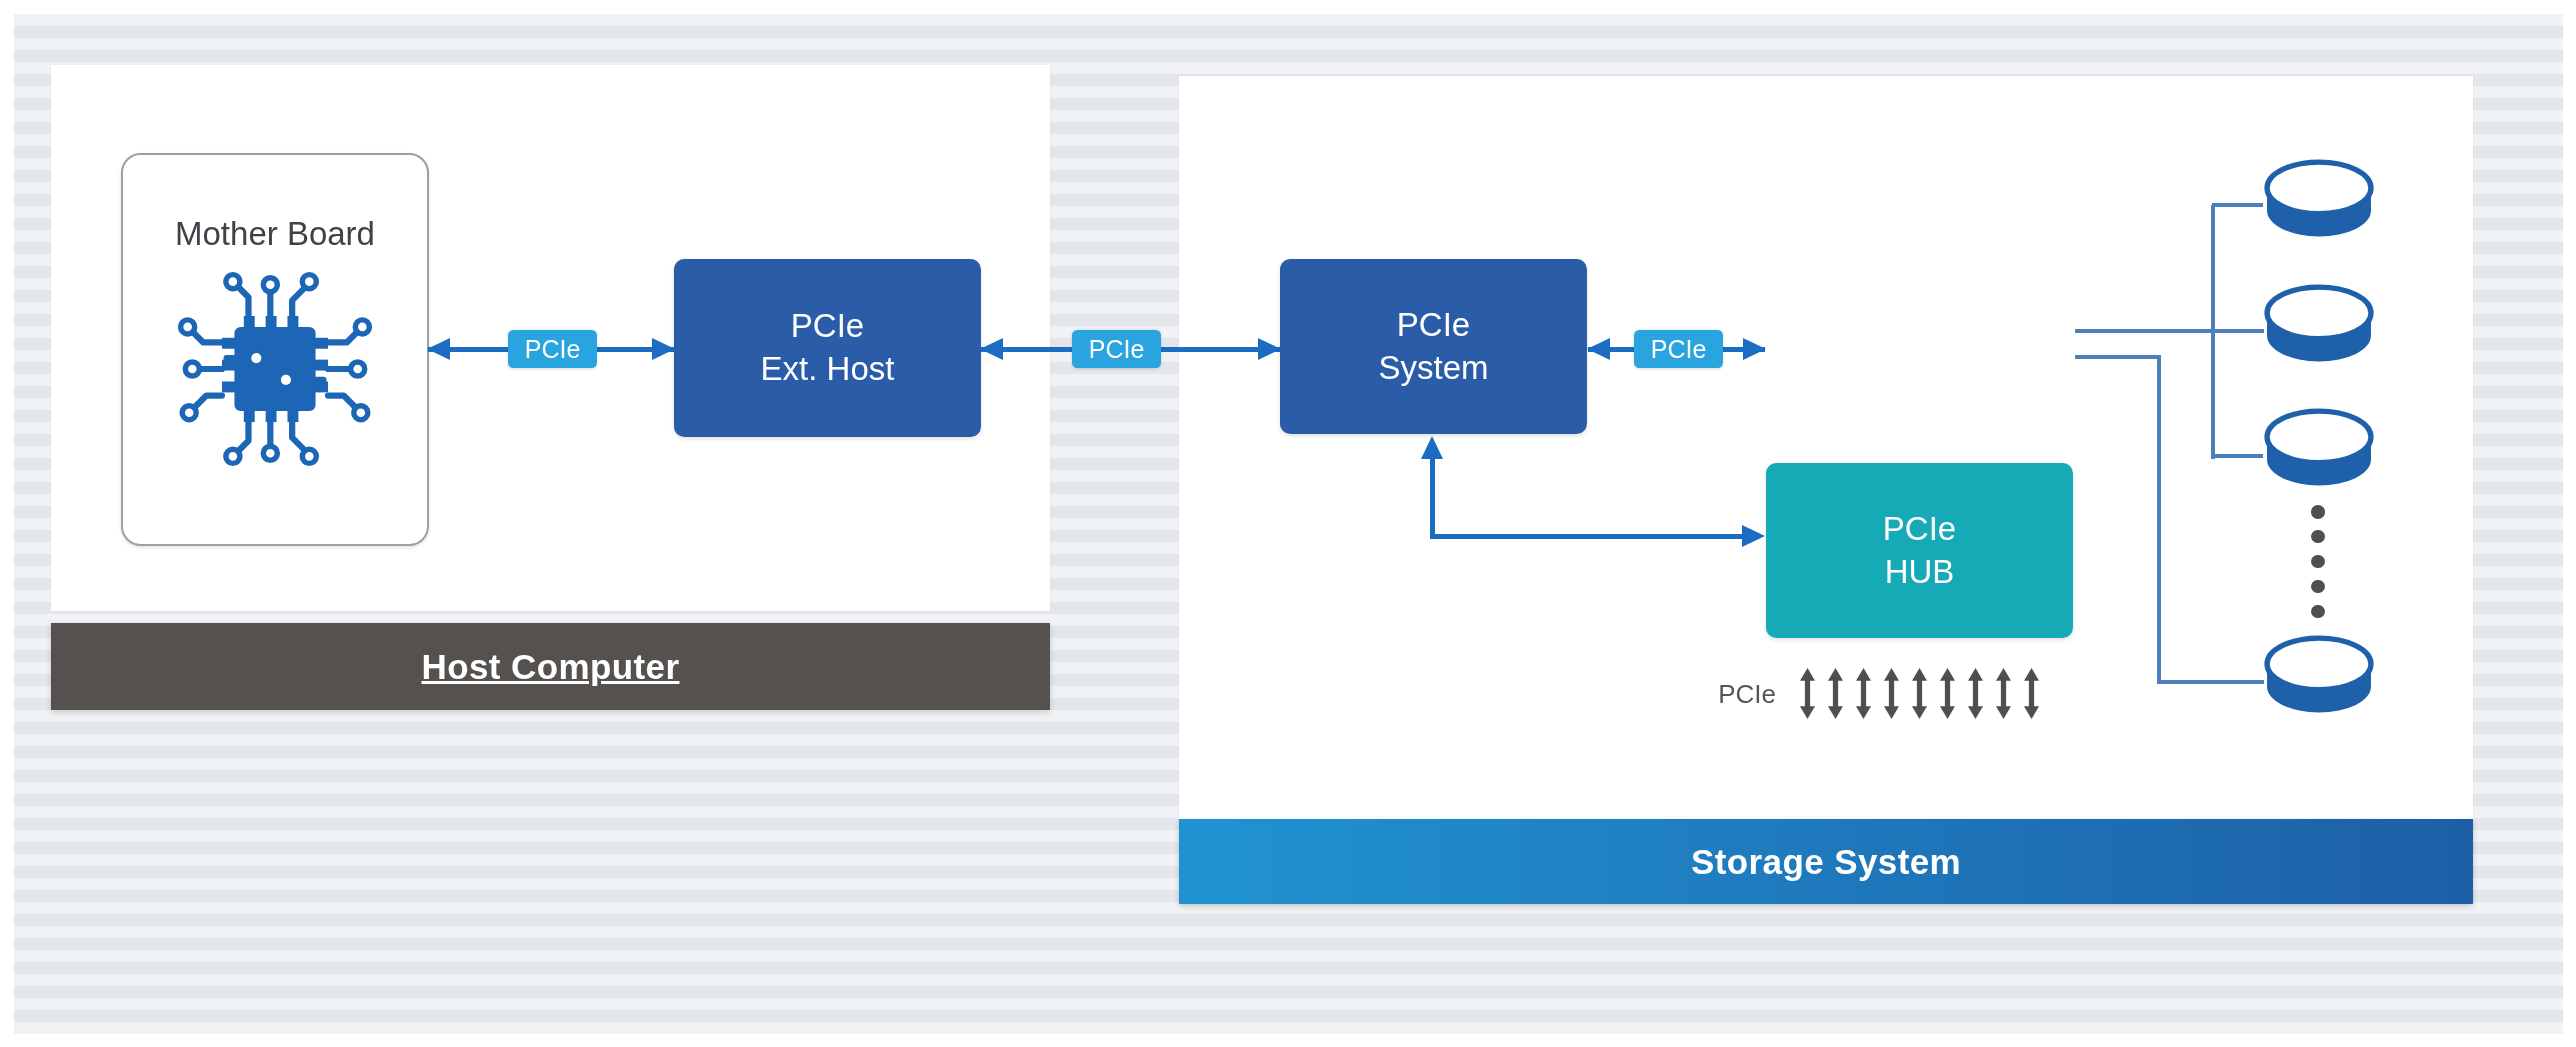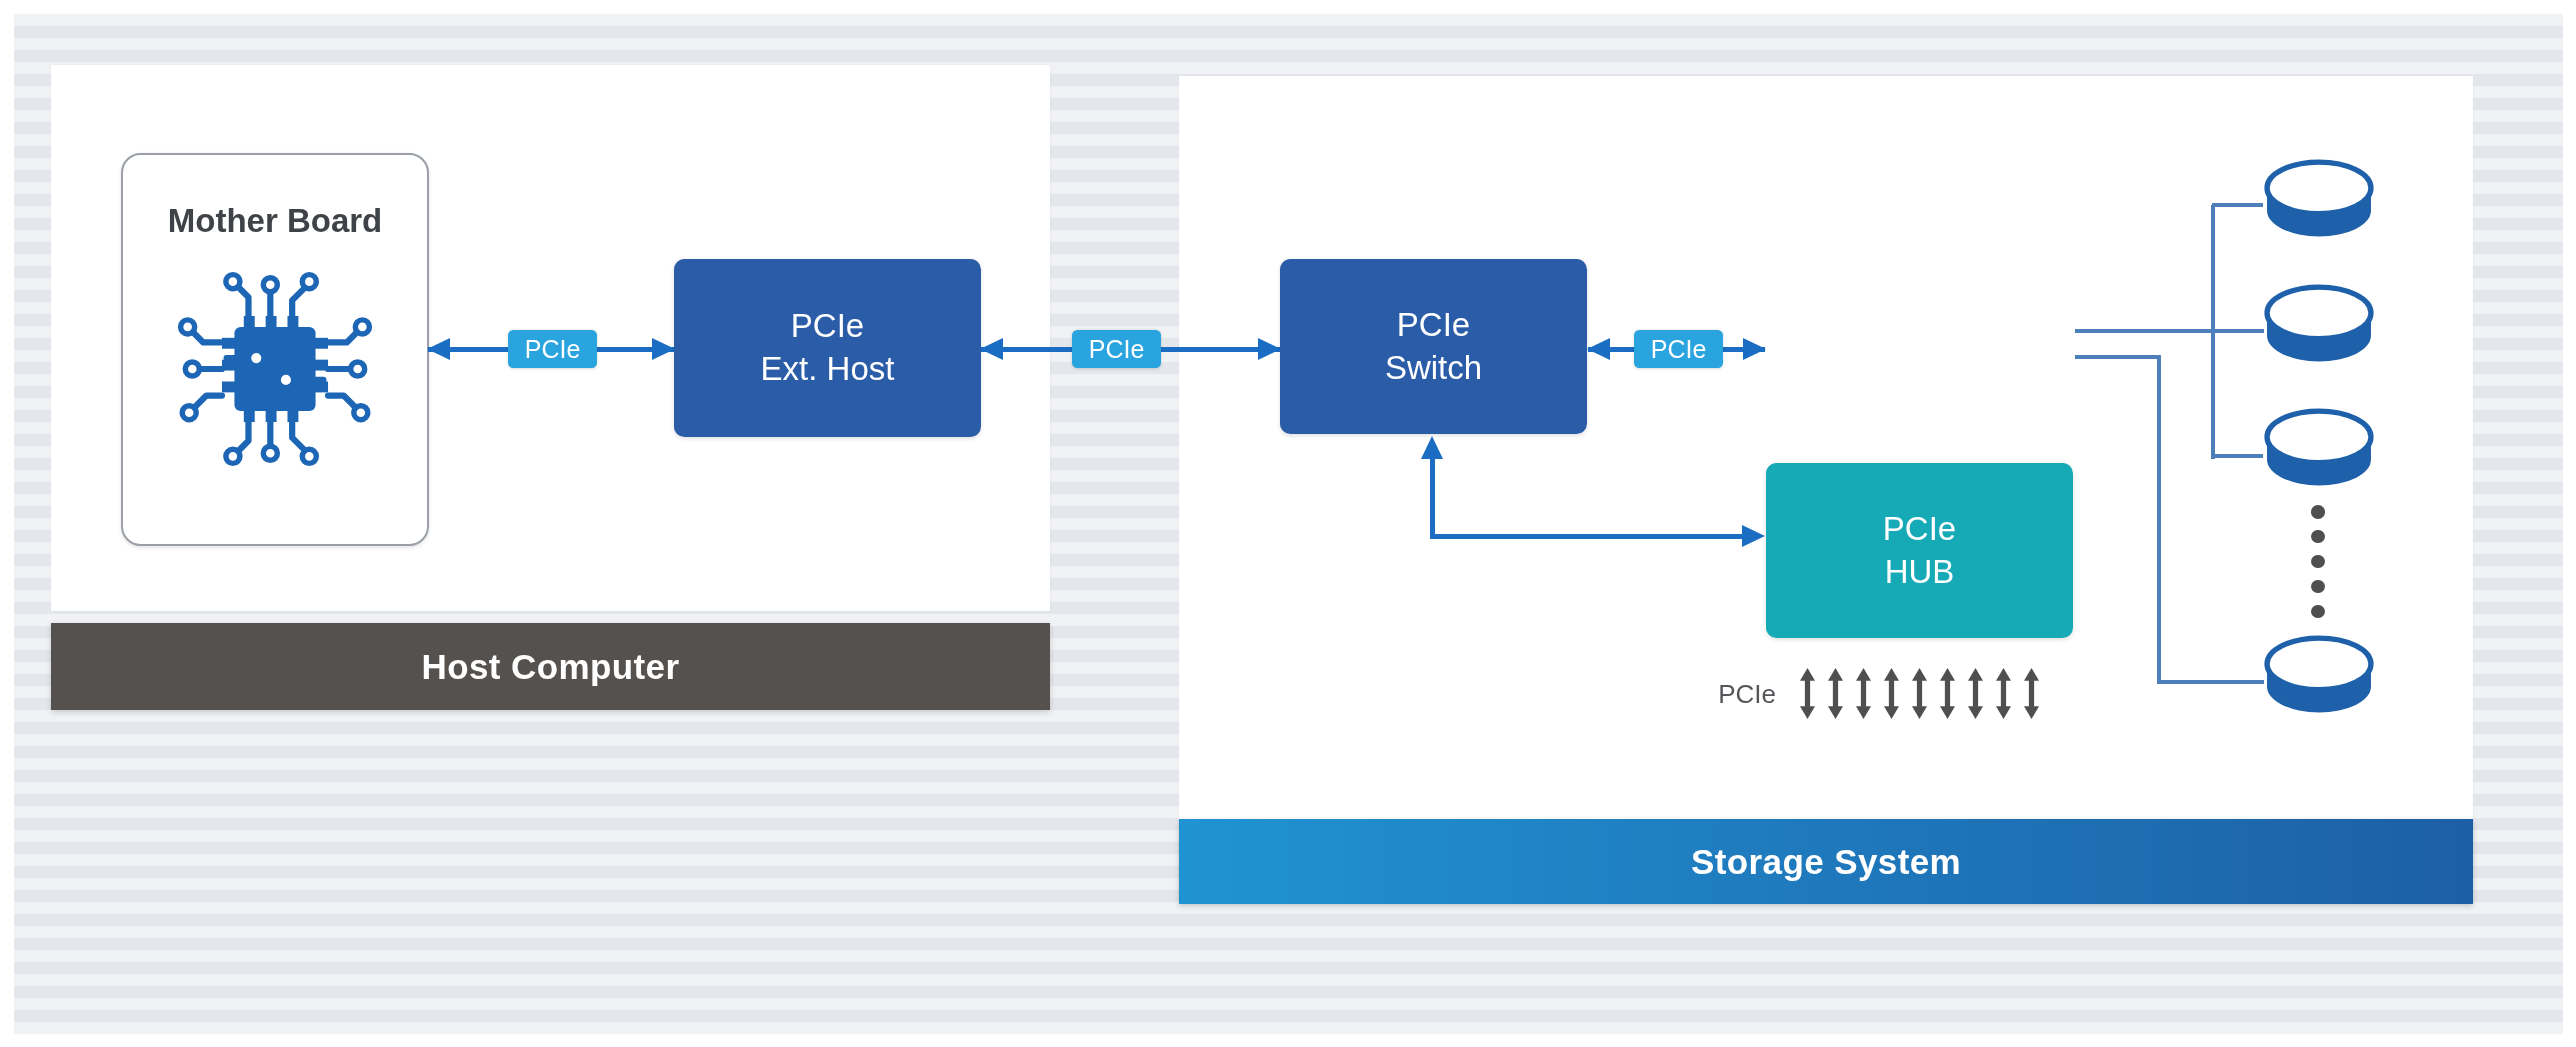--- a/index.html
+++ b/index.html
@@ -16,22 +16,22 @@
   #host-bar{background:var(--c-host_bar,#55514e);}
   #storage-bar{background:linear-gradient(90deg,var(--c-storage_grad_left,#2093d2),var(--c-storage_grad_right,#1d5fa6));}
   .node{position:absolute;display:flex;flex-direction:column;align-items:center;justify-content:center;
     color:#ffffff;font-size:33px;line-height:1.3;text-align:center;border-radius:10.6px;
     box-shadow:0 1.5px 4.5px rgba(0,0,0,0.12);}
   .node.dark{background:var(--c-dark_blue,#2b5ca7);}
   .node.light{background:var(--c-light_blue,#2aa4df);}
   .node.teal{background:var(--c-teal,#16a9b6);}
   #mb-box{position:absolute;left:121px;top:153px;width:304px;height:389px;background:#ffffff;
     border:2.3px solid var(--c-border_gray,#9aa0a6);border-radius:19.7px;box-shadow:0 1.5px 3.8px rgba(0,0,0,0.10);}
-  #mb-title{position:absolute;left:0;top:47px;width:100%;text-align:center;
-    font-size:33px;font-weight:bold;color:var(--c-title_text,#3f4347);}
+  #mb-title{position:absolute;left:0;top:60px;width:100%;text-align:center;
+    font-size:33px;font-weight:normal;color:var(--c-title_text,#3f4347);}
   .badge{position:absolute;width:89px;height:38px;border-radius:5.3px;
     background:var(--c-light_blue,#2aa4df);color:#ffffff;font-size:25px;
     display:flex;align-items:center;justify-content:center;box-shadow:0 0.8px 3px rgba(0,0,0,0.15);}
   .arrow-h{position:absolute;height:4.5px;background:var(--c-arrow_blue,#1a6dc2);}
   .arrow-h::before{content:"";position:absolute;left:-0.8px;top:50%;transform:translateY(-50%);
     width:0;height:0;border:11.3px solid transparent;border-left:0;border-right:23px solid var(--c-arrow_blue,#1a6dc2);}
   .arrow-h::after{content:"";position:absolute;right:-0.8px;top:50%;transform:translateY(-50%);
     width:0;height:0;border:11.3px solid transparent;border-right:0;border-left:23px solid var(--c-arrow_blue,#1a6dc2);}
   .seg{position:absolute;background:var(--c-arrow_blue,#1a6dc2);}
   .head-up{position:absolute;width:0;height:0;border:11.3px solid transparent;border-top:0;
@@ -120,21 +120,21 @@
   <div class="node dark" style="left:674px;top:259px;width:307px;height:178px;">
     <span class="lbl2">PCIe</span>
     <span class="lbl2">Ext. Host</span>
   </div>
 
   <div class="arrow-h" style="left:981px;top:347px;width:299px;"></div>
   <div class="badge" style="left:1072px;top:330px;">PCIe</div>
 
   <div class="node dark" style="left:1280px;top:259px;width:307px;height:175px;">
     <span class="lbl2">PCIe</span>
-    <span class="lbl2">Switch</span>
+    <span class="lbl2">System</span>
   </div>
 
   <div class="arrow-h" style="left:1588px;top:347px;width:177px;"></div>
   <div class="badge" style="left:1634px;top:330px;">PCIe</div>
 
 
   <div class="head-up" style="left:1421px;top:436px;"></div>
   <div class="seg" style="left:1430px;top:454px;width:4.5px;height:83px;"></div>
   <div class="seg" style="left:1430px;top:534px;width:314px;height:4.5px;"></div>
   <div class="head-right" style="left:1742px;top:525px;"></div>
@@ -229,21 +229,21 @@
     </div>
 
   <div id="dots">
     <div class="dot"></div>
   <div class="dot"></div>
       <div class="dot"></div>
       <div class="dot"></div>
       <div class="dot"></div>
     </div>
 
-  <div id="host-bar" class="bar" style="left:51px;top:623px;width:999px;height:87px;">
+  <div id="host-bar" class="bar" style="left:51px;top:623px;width:999px;height:87px;text-decoration:underline;">
     <span>Host Computer</span>
   </div>
 
   <div id="storage-bar" class="bar" style="left:1179px;top:819px;width:1294px;height:85px;">
     <span>Storage System</span>
   </div>
 </div>
 
 
 </body></html>

